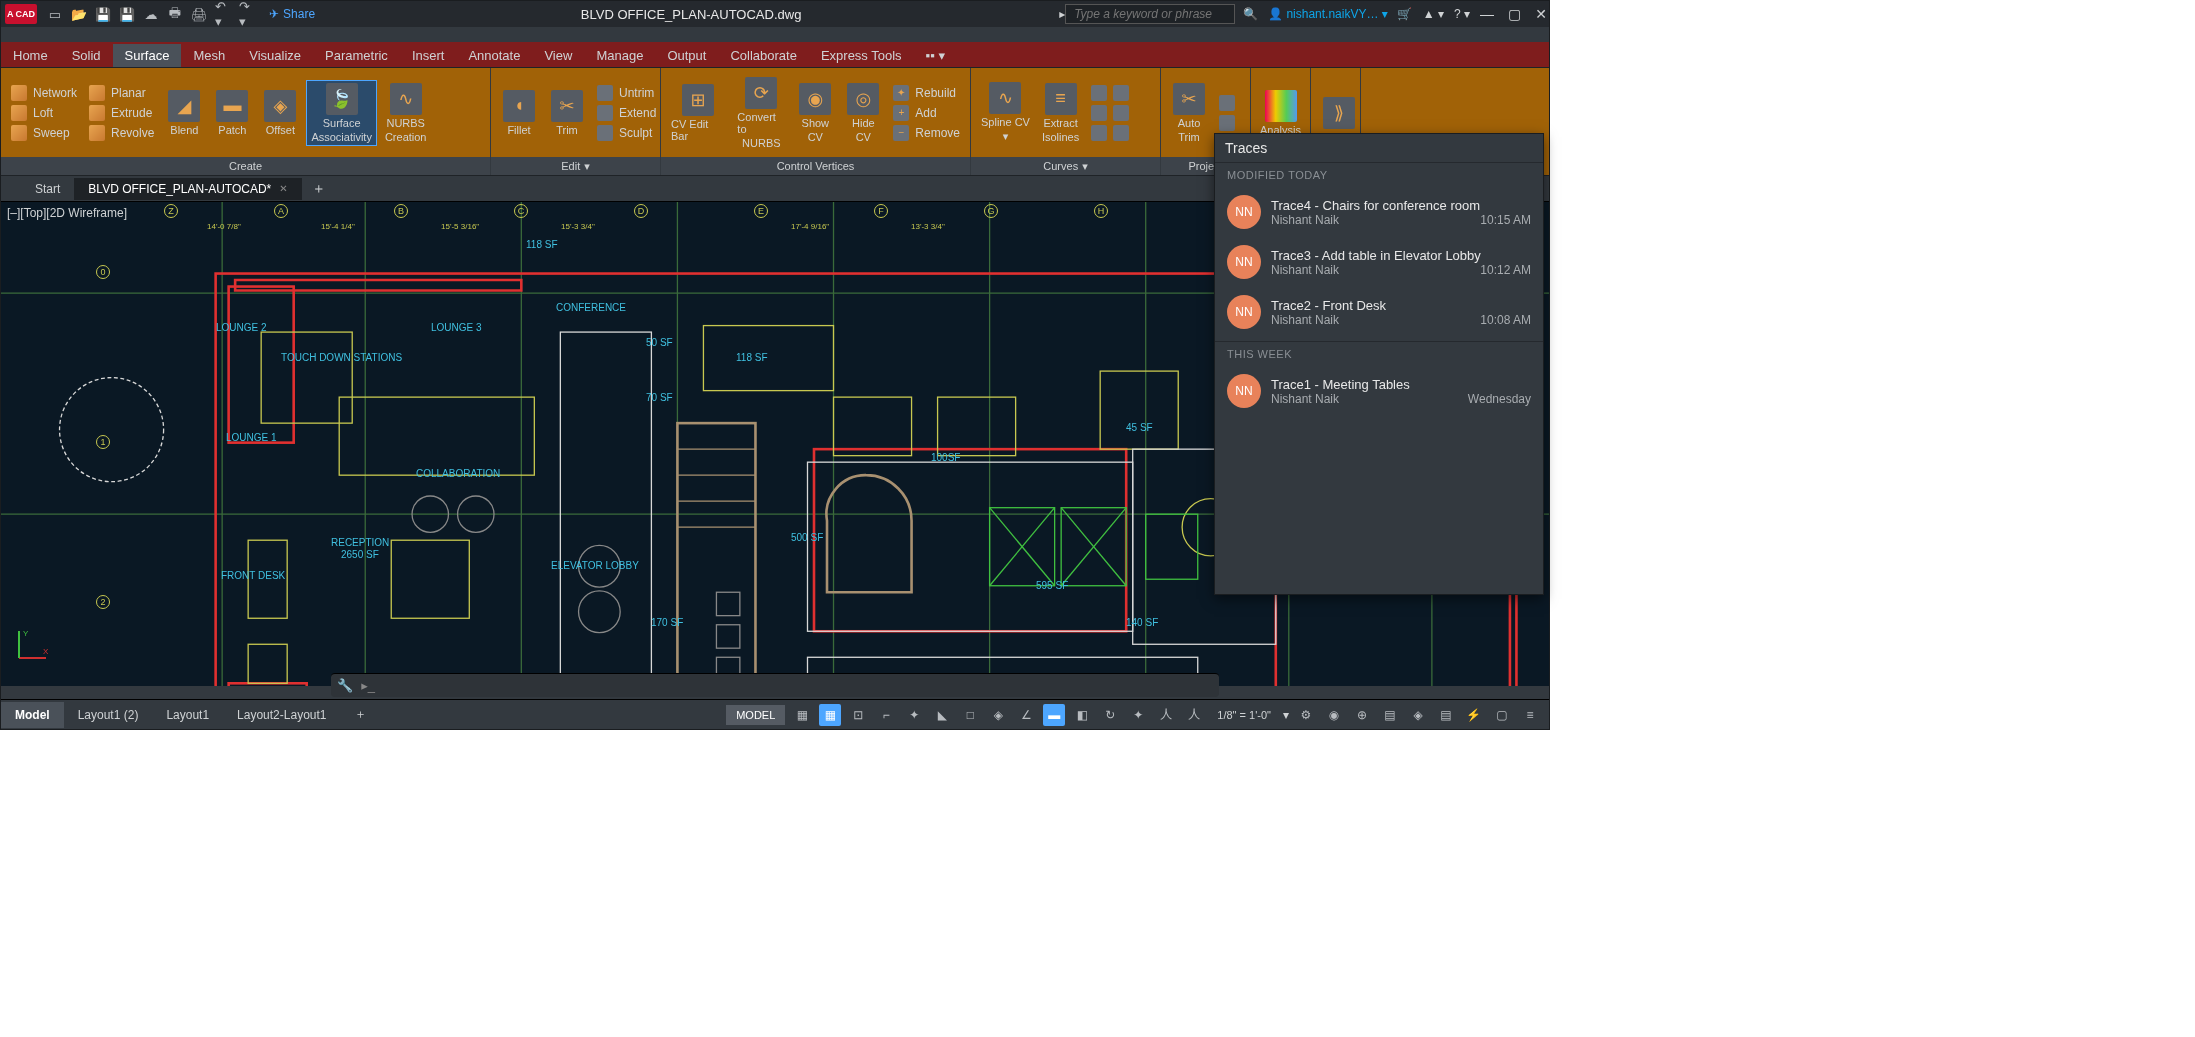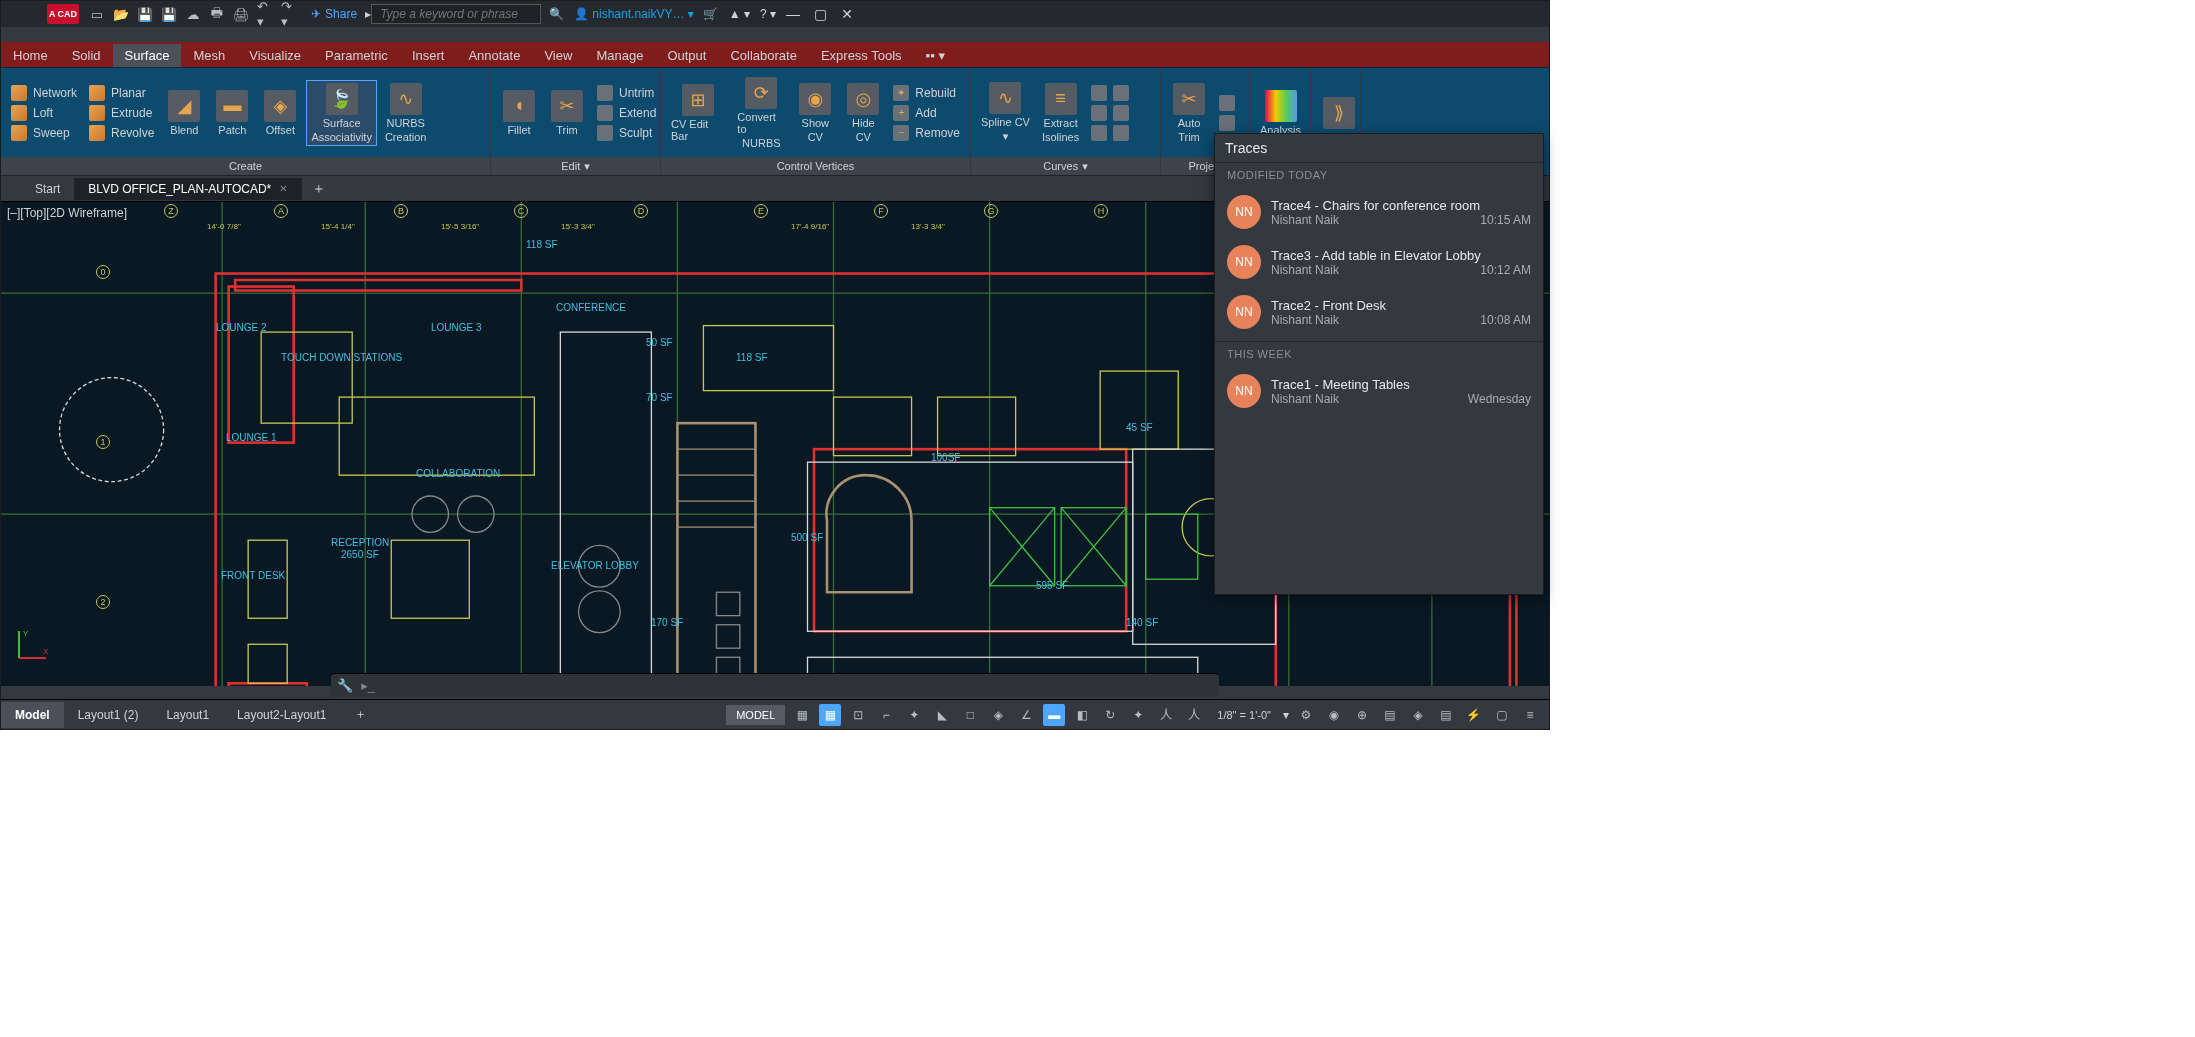--- a/index.html
+++ b/index.html
@@ -1,37 +1,37 @@
 <!DOCTYPE html>
 <html><head>
 <meta charset="utf-8">
 <style>
 * { margin:0; padding:0; box-sizing:border-box; font-family:"Segoe UI",Arial,sans-serif; }
 body { background:#fff; overflow:hidden; }
 .app { width:1550px; height:730px; background:#33393f; color:#cfd2d4; position:relative; border:1px solid #1a1d20; }
 
 
-.titlebar { height:26px; background:#25292e; display:flex; align-items:center; font-size:12px;padding-left:42px; }
+.titlebar { height:26px; background:#25292e; display:flex; align-items:center; font-size:12px; }
 .logo { width:32px; height:20px; background:#c8102e; color:#fff; font-size:9px; font-weight:bold; display:flex; align-items:center; justify-content:center; margin:0 4px; border-radius:2px; }
 .qat { display:flex; gap:8px; padding:0 6px; align-items:center; }
 .qat .ico { width:16px; height:16px; display:flex; align-items:center; justify-content:center; color:#b8bcc0; font-size:13px; }
 .share-link { color:#4da6ff; display:flex; align-items:center; gap:4px; padding:0 8px; font-size:12px; }
 .title-text { flex:1; text-align:center; color:#e8e8e8; font-size:13px; }
 .title-right { display:flex; align-items:center; gap:10px; padding:0 8px; }
 .search-box { background:#1e2226; border:1px solid #555; padding:2px 8px; width:170px; color:#888; font-style:italic; font-size:12px; height:20px; }
 .user { color:#0ea5e9; font-size:12px; }
 .win-btns { display:flex; gap:14px; color:#cfd2d4; font-size:14px; padding:0 2px; }
 
 
 .menutabs { height:26px; background:#7f1d1d; display:flex; align-items:end; padding-left:0; gap:0; font-size:13px; border-bottom:1px solid #1f2327;margin-top:15px; }
 .menutab { padding:4px 12px; color:#cfd2d4; cursor:pointer; }
 .menutab.active { background:#4a5159; color:#fff; }
 
 
-.ribbon { height:108px; background:#0c4a6e; display:flex; border-bottom:1px solid #1f2327; }
+.ribbon { height:108px; background:#a16207; display:flex; border-bottom:1px solid #1f2327; }
 .panel { border-right:1px solid #33393f; display:flex; flex-direction:column; }
 .panel-body { flex:1; display:flex; align-items:center; padding:4px 6px; gap:4px; }
 .panel-label { height:18px; font-size:11px; color:#cfd2d4; text-align:center; background:#3d434a; display:flex; align-items:center; justify-content:center; gap:4px; }
 .rbtn { display:flex; flex-direction:column; align-items:center; justify-content:center; gap:2px; padding:2px 4px; font-size:11px; color:#cfd2d4; min-width:44px; }
 .rbtn.active { background:#2b4b6b; border:1px solid #4da6ff; }
 .rbtn .bic { width:32px; height:32px; background:#555b63; border-radius:2px; display:flex; align-items:center; justify-content:center; color:#e8a550; font-size:18px; }
 .rcol { display:flex; flex-direction:column; gap:2px; }
 .rrow { display:flex; align-items:center; gap:6px; font-size:12px; padding:1px 4px; }
 .sic { width:16px; height:16px; background:#555b63; border-radius:2px; display:flex; align-items:center; justify-content:center; font-size:10px; color:#e8a550; }
 .sic.or { background:linear-gradient(135deg,#e8a550,#c87830); }
@@ -99,20 +99,21 @@
       <span class="ico">☁</span>
       <span class="ico">🖶</span>
       <span class="ico">🖨</span>
       <span class="ico">↶ ▾</span>
       <span class="ico">↷ ▾</span>
     </div>
     <div class="share-link">
       <span>✈</span>
       <span>Share</span>
     </div>
+    <div class="title-text">BLVD OFFICE_PLAN-AUTOCAD.dwg</div>
     <span class="ico" style="color:#cfd2d4;">▸</span>
     <input class="search-box" placeholder="Type a keyword or phrase" style="">
     <div class="title-right">
       <span class="ico">🔍</span>
       <span class="user">👤 <span>nishant.naikVY…</span> ▾</span>
       <span class="ico">🛒</span>
       <span class="ico">▲ ▾</span>
       <span class="ico">? ▾</span>
     </div>
     <div class="win-btns">

